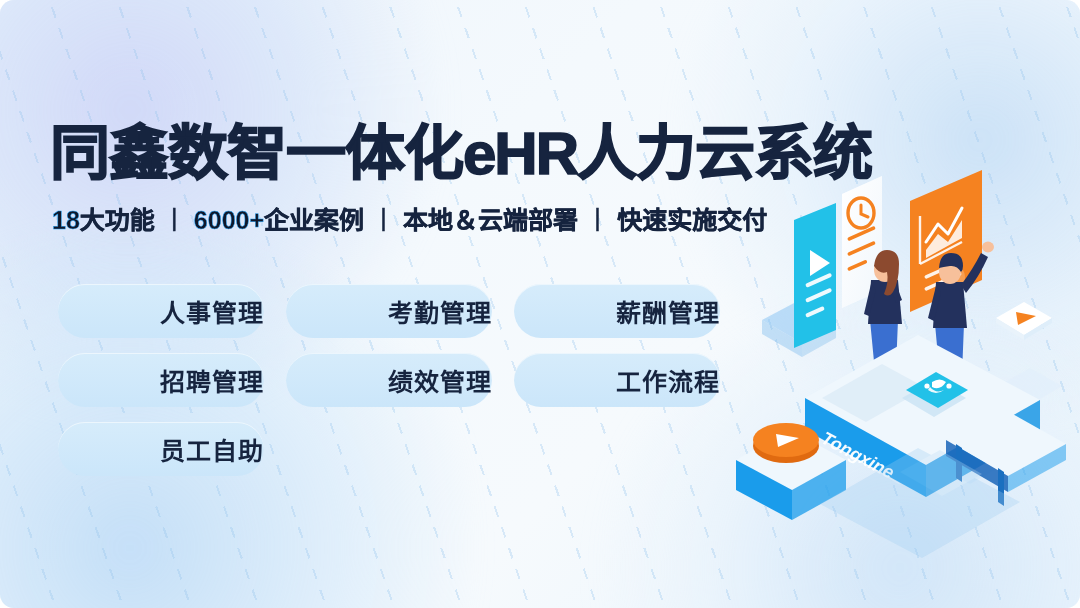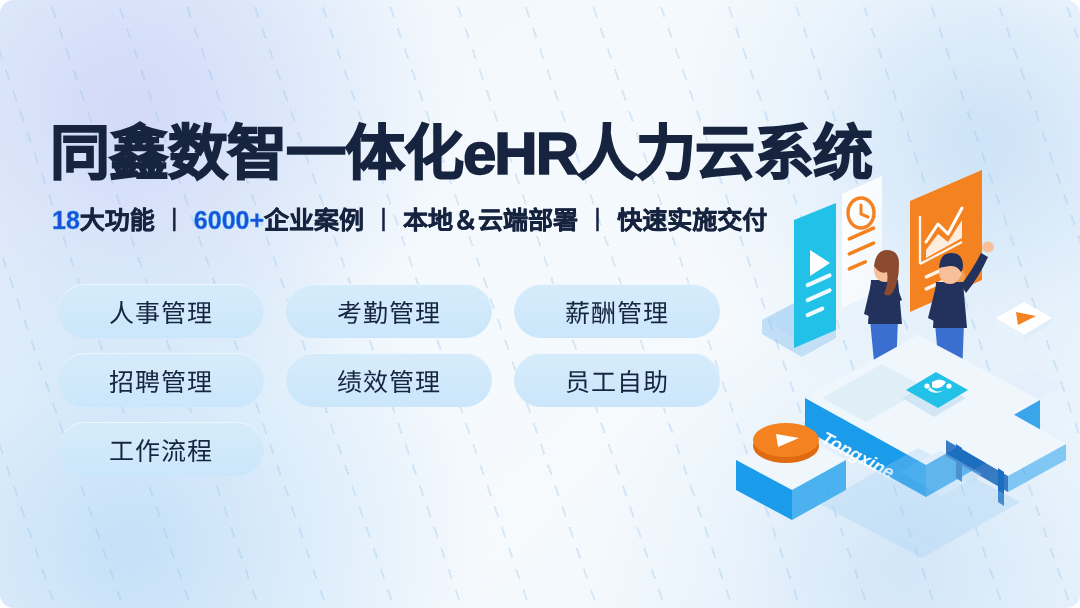--- a/index.html
+++ b/index.html
@@ -85,38 +85,38 @@
     -webkit-text-stroke:1.6px #16243f;
   }
   .title .lat{font-family:"Liberation Sans",sans-serif;letter-spacing:-2px;}
 
   .subtitle{
     position:absolute;left:52px;top:208px;
     font-size:25px;font-weight:700;line-height:1;
     color:#16243f;white-space:nowrap;
     -webkit-text-stroke:.5px #16243f;
   }
-  .subtitle .hl{color:#1d4ed8;-webkit-text-stroke:.5px #1b9bf0;}
+  .subtitle .hl{color:#0f172a;-webkit-text-stroke:.5px #1b9bf0;}
   .subtitle .sep{color:#16243f;padding:0 7px;font-weight:500;}
 
   
   .pills{
     position:absolute;left:58px;top:284px;
     width:680px;
     display:grid;
     grid-template-columns:repeat(3,206px);
     grid-auto-rows:54px;
     column-gap:22px;row-gap:15px;
   }
   .pill{
-    display:flex;align-items:center;justify-content:center;
+    display:flex;align-items:center;justify-content:flex-end;
     background:linear-gradient(180deg,#d6ecfb 0%,#cbe6fa 100%);
     border-radius:28px;
     color:#16243f;
-    font-size:25px;font-weight:400;
+    font-size:25px;font-weight:700;
     letter-spacing:1px;
     box-shadow:0 1px 0 rgba(255,255,255,.55) inset;
     cursor:pointer;
   }
 
   
   .illus{position:absolute;right:0;top:172px;width:330px;height:340px;}
   .illus svg{display:block;width:330px;height:340px;overflow:visible;}
 </style>
 </head>
@@ -147,24 +147,24 @@
       <div class="pill">
           <span>薪酬管理</span>
         </div>
       <div class="pill">
           <span>招聘管理</span>
         </div>
       <div class="pill">
           <span>绩效管理</span>
         </div>
       <div class="pill">
+          <span>工作流程</span>
+        </div>
+      <div class="pill">
           <span>员工自助</span>
-        </div>
-      <div class="pill">
-          <span>工作流程</span>
         </div>
     </div>
   </div>
 
   <div class="illus">
   <svg viewBox="0 0 330 340" xmlns="http://www.w3.org/2000/svg">
 
     <g opacity=".55">
       <path d="M12 148 L46 130 L86 152 L52 171 Z" fill="#7cbdf2" opacity=".85"></path>
       <path d="M12 148 L12 162 L52 185 L52 171 Z" fill="#63ade9" opacity=".6"></path>

